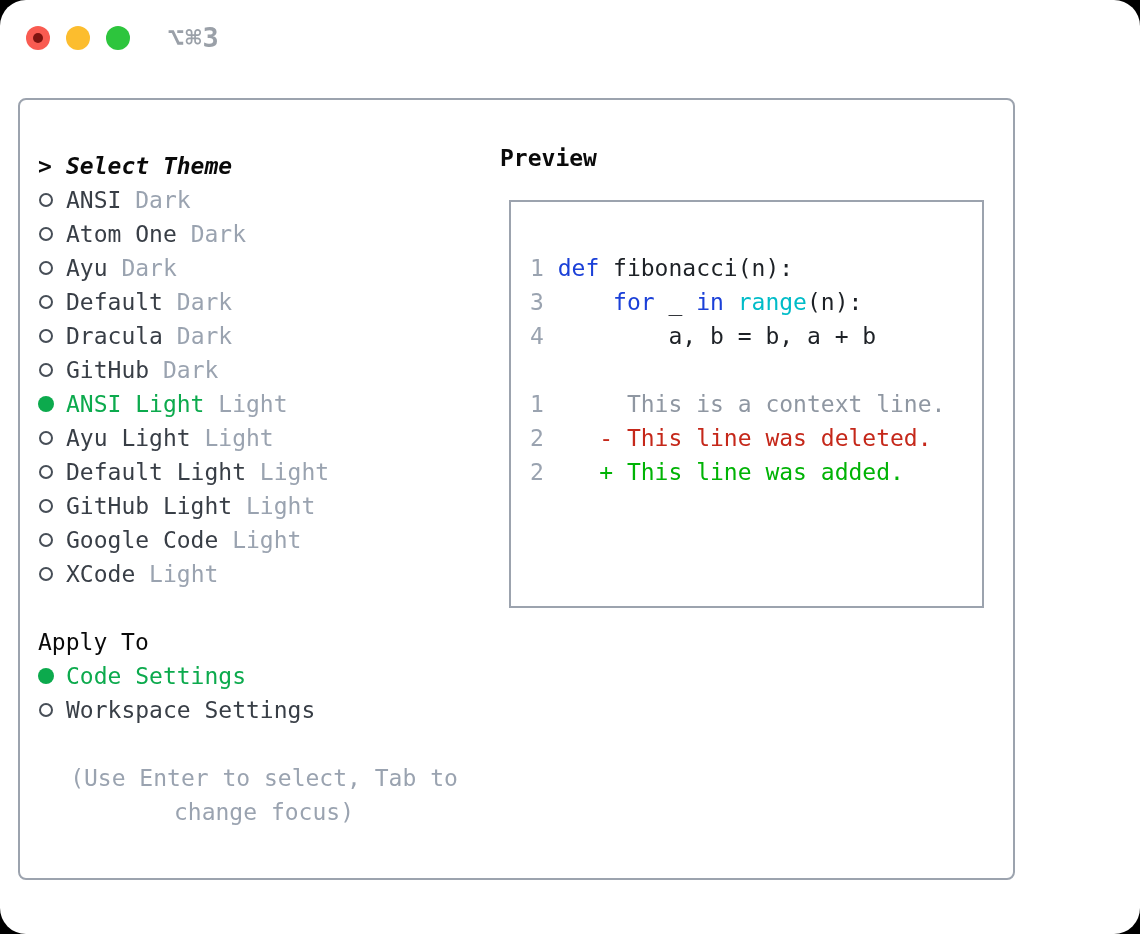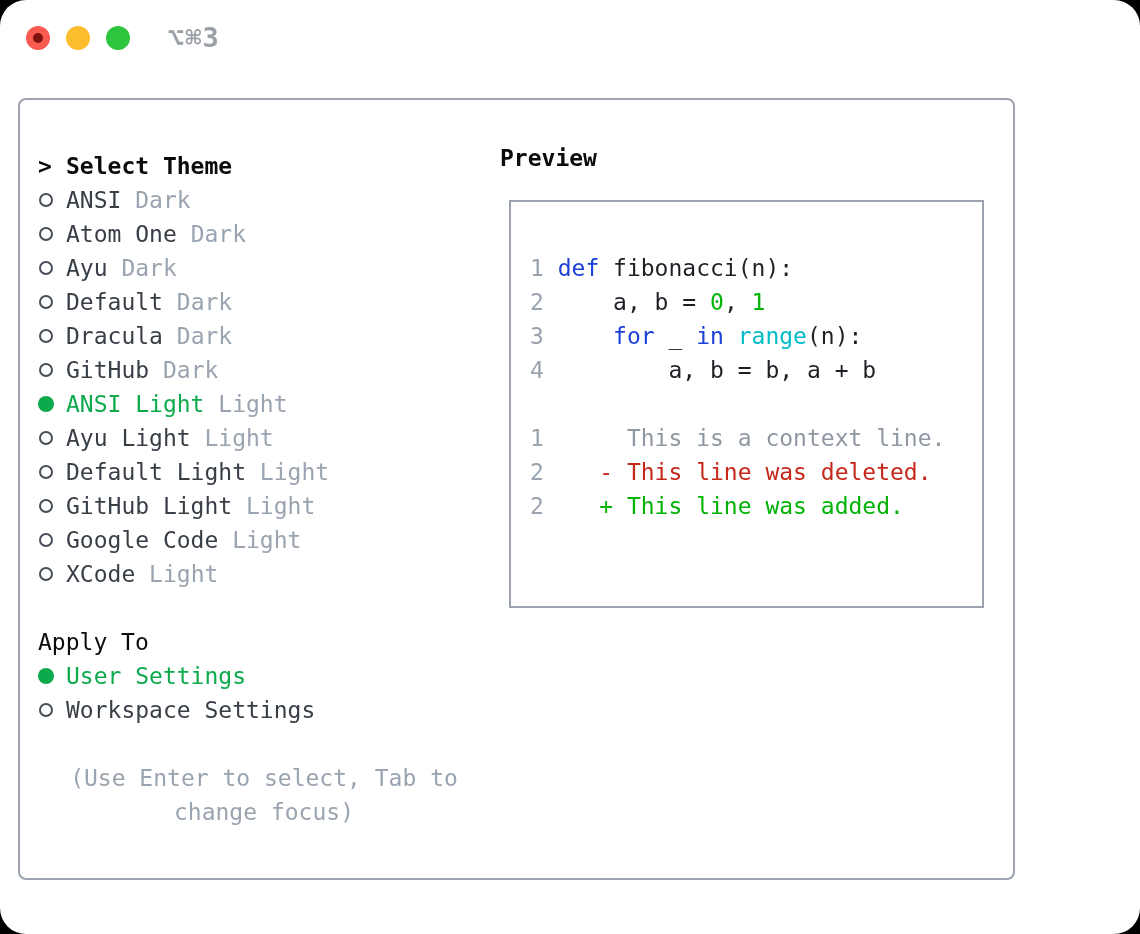--- a/index.html
+++ b/index.html
@@ -35,21 +35,21 @@
   .box-content { position:relative; width:100%; height:100%; }
 
   
   .left-panel {
     position:absolute; left:18px; top:49px; width:460px;
     font-size:23px; line-height:34px; color:var(--text);
   }
   .row { display:flex; align-items:center; height:34px; white-space:pre; }
   .gutter { display:inline-flex; align-items:center; width:28px; flex:0 0 28px; }
   .cursor { font-weight:bold; color:#0a0a0a; }
-  .header-text { font-weight:bold; color:#0a0a0a; }
+  .header-text { font-weight:bold; color:#0a0a0a;font-style:italic; }
   .radio {
     display:inline-block; width:14px; height:14px; border-radius:50%;
     border:2px solid #474e57; margin-left:1px;
   }
   .radio.on { border:none; width:16px; height:16px; background:var(--accent_green); margin-left:0; }
   .label { color:var(--text); }
   .theme-row.selected .label { color:var(--accent_green); }
   .variant { color:var(--muted); margin-left:1ch; }
   .spacer { height:34px; }
   .apply-title { color:#0a0a0a; height:34px; line-height:34px; }
@@ -111,35 +111,34 @@
             <div class="row theme-row"><span class="gutter"><span class="radio"></span></span><span class="label">GitHub Light</span><span class="variant">Light</span></div>
             <div class="row theme-row"><span class="gutter"><span class="radio"></span></span><span class="label">Google Code</span><span class="variant">Light</span></div>
             <div class="row theme-row"><span class="gutter"><span class="radio"></span></span><span class="label">XCode</span><span class="variant">Light</span></div>
           </div>
 
         <div class="spacer"></div>
 
         <div class="apply-title">Apply To</div>
 
         <div>
-            <div class="row theme-row selected"><span class="gutter"><span class="radio on"></span></span><span class="label">User Settings</span></div>
+            <div class="row theme-row selected"><span class="gutter"><span class="radio on"></span></span><span class="label">Code Settings</span></div>
             <div class="row theme-row"><span class="gutter"><span class="radio"></span></span><span class="label">Workspace Settings</span></div>
           </div>
 
         <div class="spacer"></div>
 
         <div class="help">(Use Enter to select, Tab to change focus)</div>
       </div>
 
       <div class="preview-title">Preview</div>
 
       <div class="preview-box">
         <div class="code-area">
             <div class="code-line"><span class="ln">1</span><span class="tok-keyword">def</span><span class="tok-plain"> fibonacci(n):</span></div>
-            <div class="code-line"><span class="ln">2</span><span class="tok-plain">    a, b = </span><span class="tok-number">0</span><span class="tok-plain">, </span><span class="tok-number">1</span></div>
             <div class="code-line"><span class="ln">3</span><span class="tok-plain">    </span><span class="tok-keyword">for</span><span class="tok-plain"> _ </span><span class="tok-keyword">in</span><span class="tok-plain"> </span><span class="tok-builtin">range</span><span class="tok-plain">(n):</span></div>
             <div class="code-line"><span class="ln">4</span><span class="tok-plain">        a, b = b, a + b</span></div>
             <div class="code-line"><span class="ln"></span></div>
             <div class="code-line"><span class="ln">1</span><span class="tok-context">     This is a context line.</span></div>
             <div class="code-line"><span class="ln">2</span><span class="tok-deleted">   - This line was deleted.</span></div>
             <div class="code-line"><span class="ln">2</span><span class="tok-added">   + This line was added.</span></div>
           </div>
       </div>
 
     </div>

